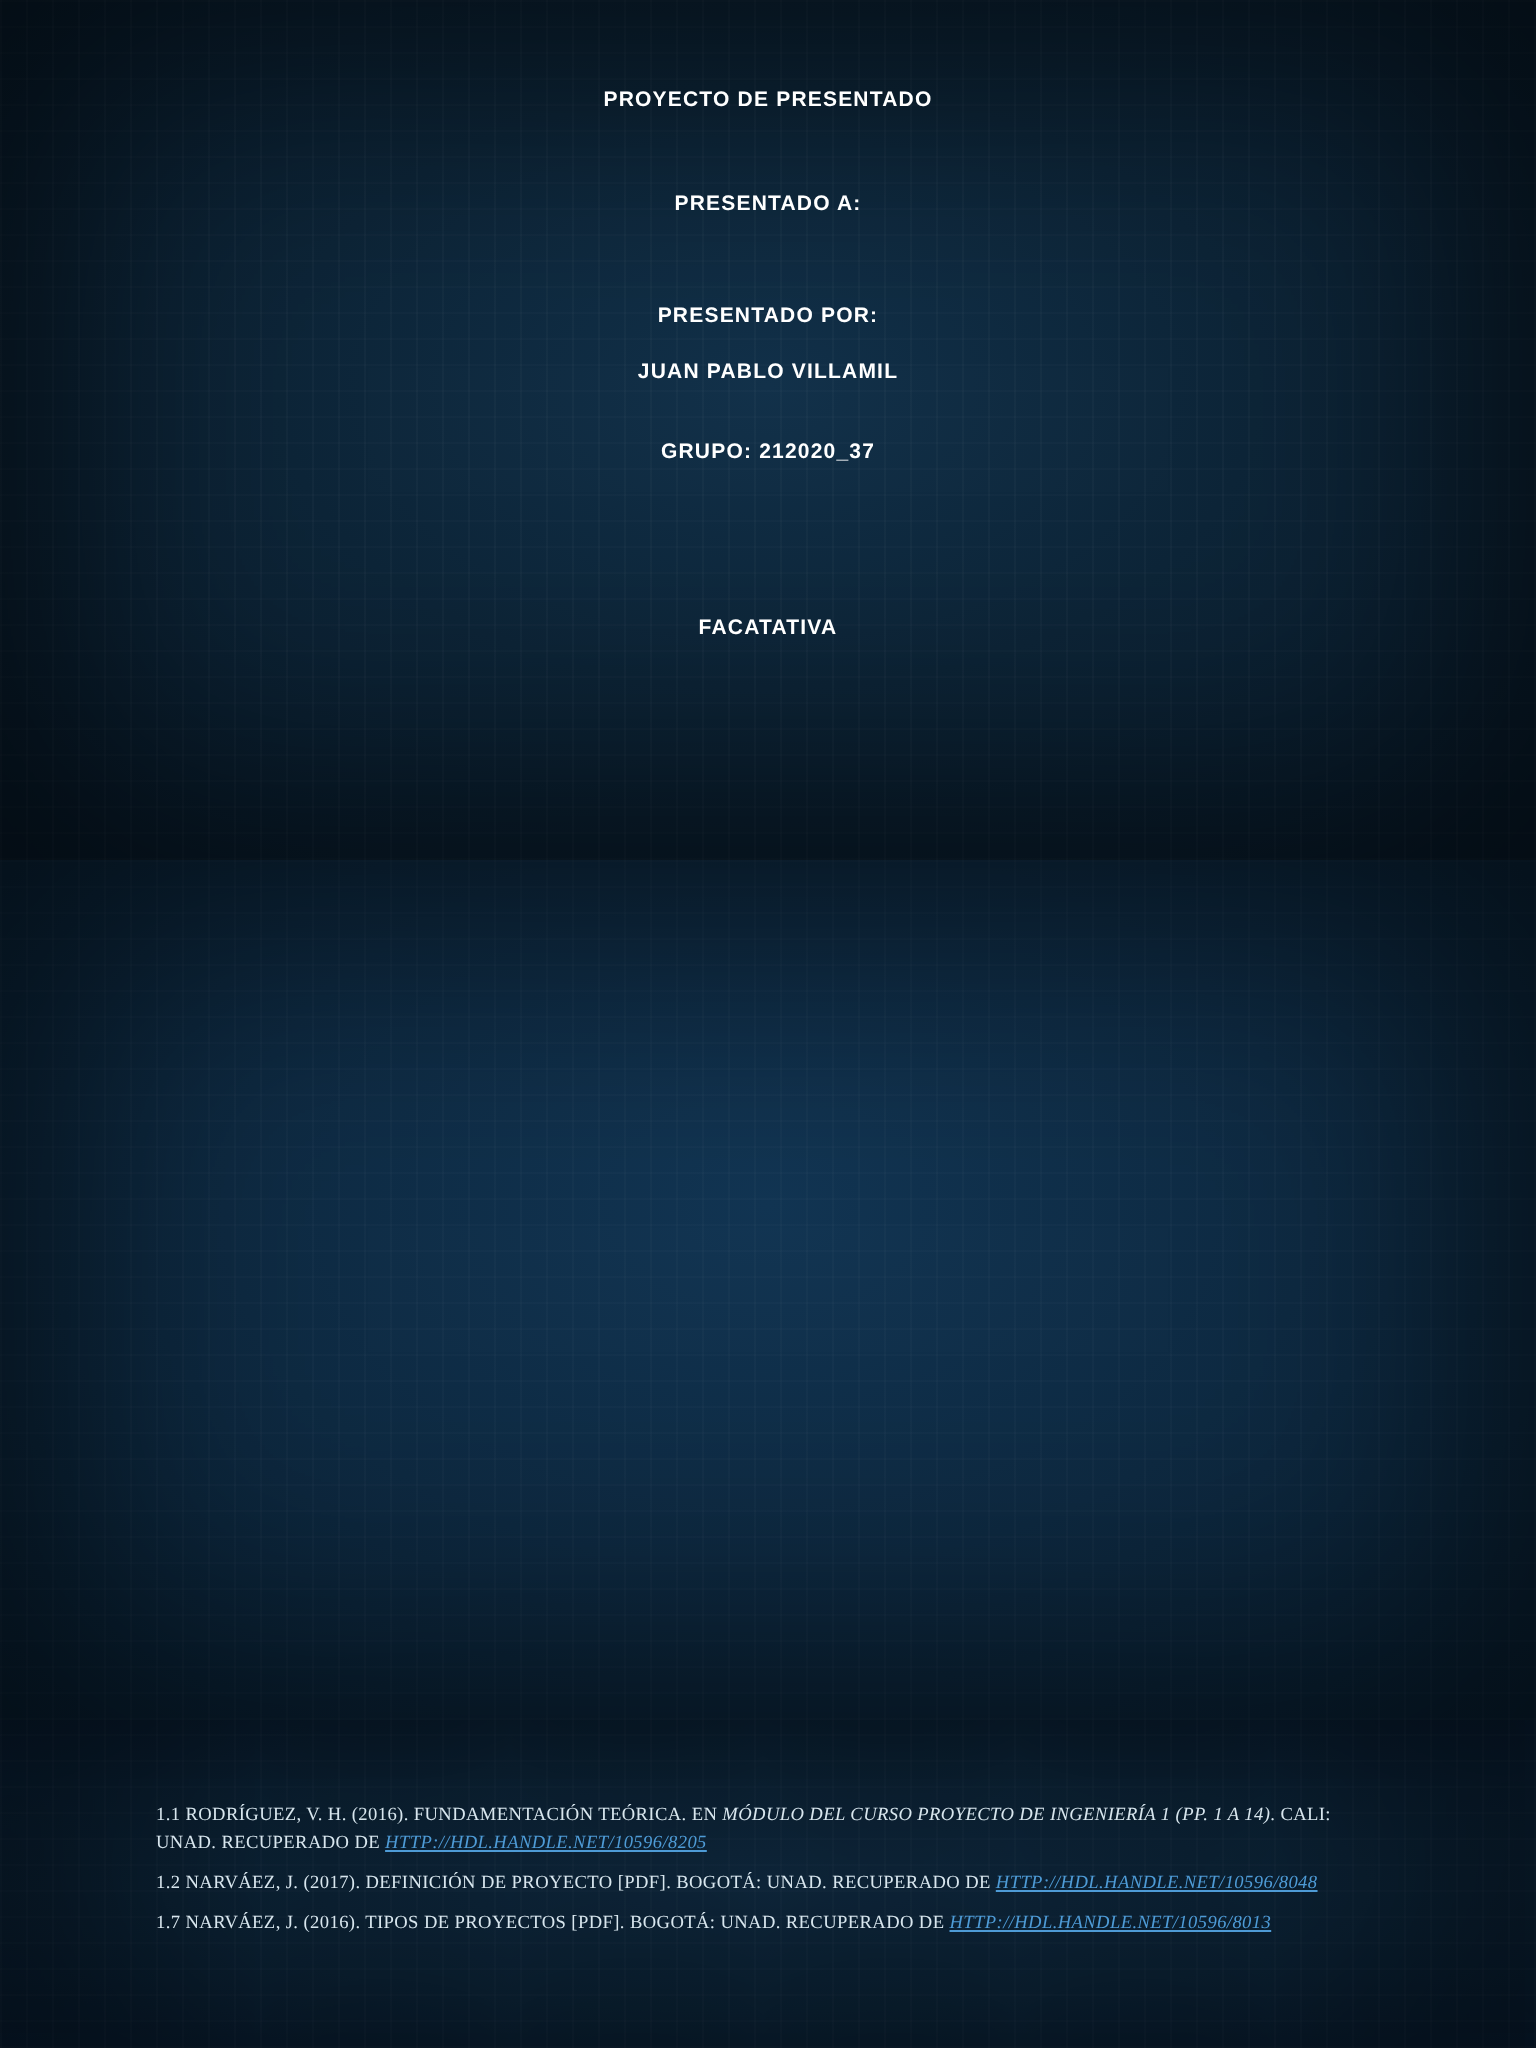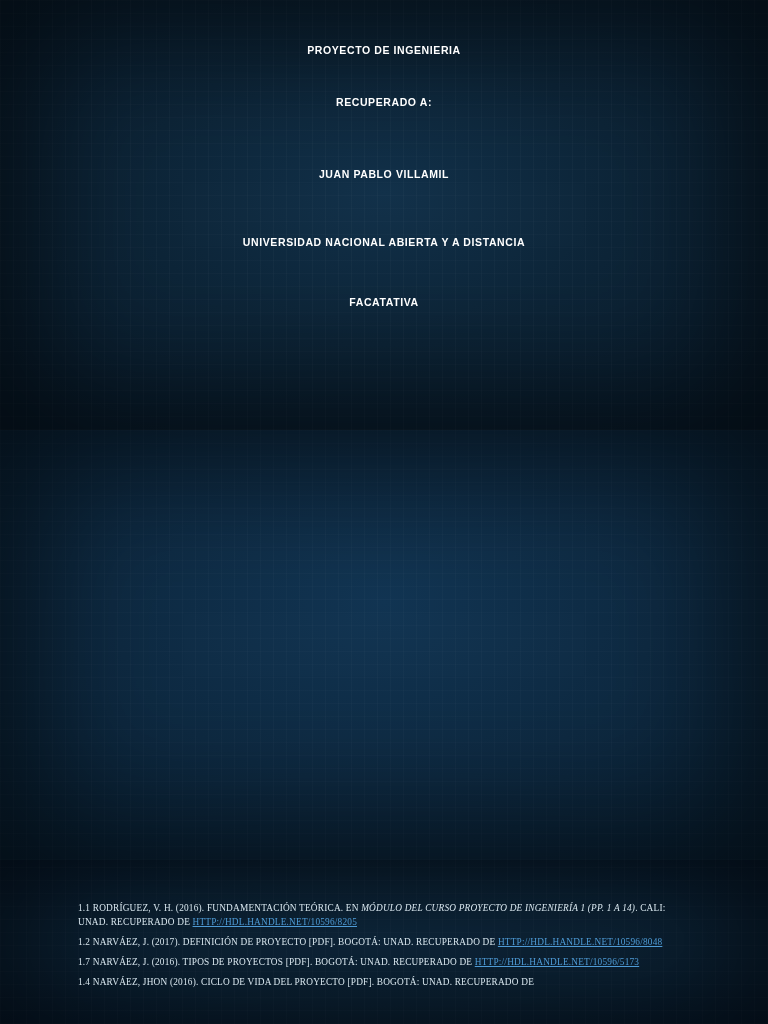--- a/index.html
+++ b/index.html
@@ -65,38 +65,39 @@
       repeating-linear-gradient(0deg, rgba(255,255,255,0.015) 0 1px, transparent 1px 13px);
     pointer-events:none;
   }
   #slide3 .vign{position:absolute;inset:0;box-shadow:inset 0 0 110px 36px rgba(0,0,0,.5);}
   .refs{position:relative;z-index:3;padding:42px 78px 0 78px;}
   .ref{
     color:#d8e6ee;font-family:"Liberation Serif", serif;
     font-size:9.3px;line-height:1.5;margin-bottom:6px;letter-spacing:.2px;
   }
   .ref i{}
-  .lnk{color:#4e9bd6;text-decoration:underline;}
+  .lnk{color:#4e9bd6;text-decoration:underline;font-style:italic;}
 </style>
 </head>
 <body>
 
 <section class="slide" id="slide1">
   <div class="vign"></div>
   <div class="title-block">
-    <div>PROYECTO DE INGENIERIA</div>
+    <div>PROYECTO DE PRESENTADO</div>
     <div class="sp-40"></div>
-    <div>RECUPERADO A:</div>
+    <div>PRESENTADO A:</div>
     <div class="sp-16"></div>
     <div class="sp-28"></div>
+    <div>PRESENTADO POR:</div>
     <div class="sp-16"></div>
     <div>JUAN PABLO VILLAMIL</div>
     <div class="sp-28"></div>
+    <div>GRUPO: 212020_37</div>
     <div class="sp-28"></div>
-    <div>UNIVERSIDAD NACIONAL  ABIERTA  Y A DISTANCIA</div>
     <div class="sp-16"></div>
     <div class="sp-16"></div>
     <div class="sp-16"></div>
     <div>FACATATIVA</div>
   </div>
 </section>
 
 <section class="slide" id="slide2">
   <div class="vign"></div>
 
@@ -108,21 +109,18 @@
 
     <div class="ref">
       <span>1.1 RODRÍGUEZ, V. H. (2016). FUNDAMENTACIÓN TEÓRICA. EN </span><i>MÓDULO DEL CURSO PROYECTO DE INGENIERÍA 1 (PP. 1 A 14)</i><span>. CALI: UNAD. RECUPERADO DE </span><a class="lnk" href="#">HTTP://HDL.HANDLE.NET/10596/8205</a>
     </div>
 
     <div class="ref">
       <span>1.2 NARVÁEZ, J. (2017). DEFINICIÓN DE PROYECTO [PDF]. BOGOTÁ: UNAD. RECUPERADO DE </span><a class="lnk" href="#">HTTP://HDL.HANDLE.NET/10596/8048</a>
     </div>
 
     <div class="ref">
-      <span>1.7 NARVÁEZ, J. (2016). TIPOS DE PROYECTOS [PDF]. BOGOTÁ: UNAD. RECUPERADO DE </span><a class="lnk" href="#">HTTP://HDL.HANDLE.NET/10596/5173</a>
+      <span>1.7 NARVÁEZ, J. (2016). TIPOS DE PROYECTOS [PDF]. BOGOTÁ: UNAD. RECUPERADO DE </span><a class="lnk" href="#">HTTP://HDL.HANDLE.NET/10596/8013</a>
     </div>
 
-    <div class="ref">
-      <span>1.4 NARVÁEZ, JHON (2016). CICLO DE VIDA DEL PROYECTO [PDF]. BOGOTÁ: UNAD. RECUPERADO DE</span>
-    </div>
 
   </div>
 </section>
 
 </body></html>

